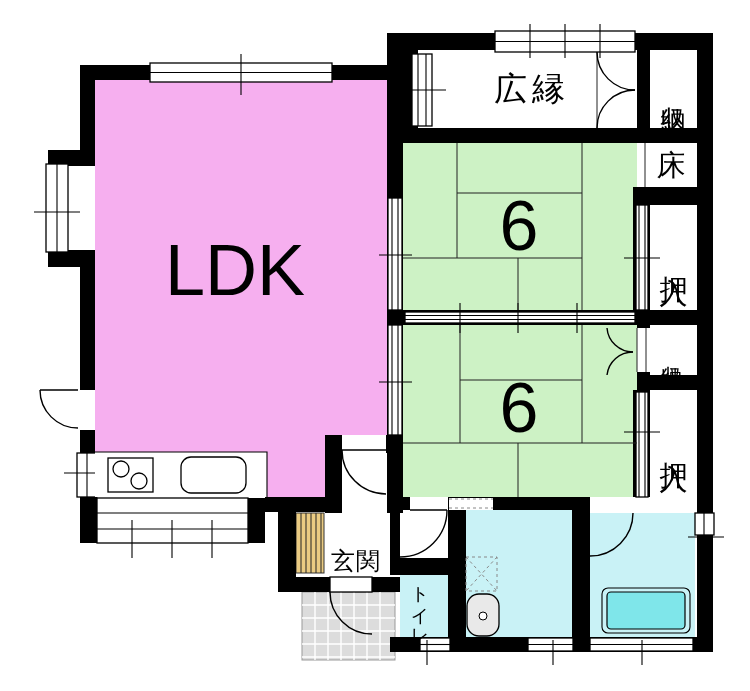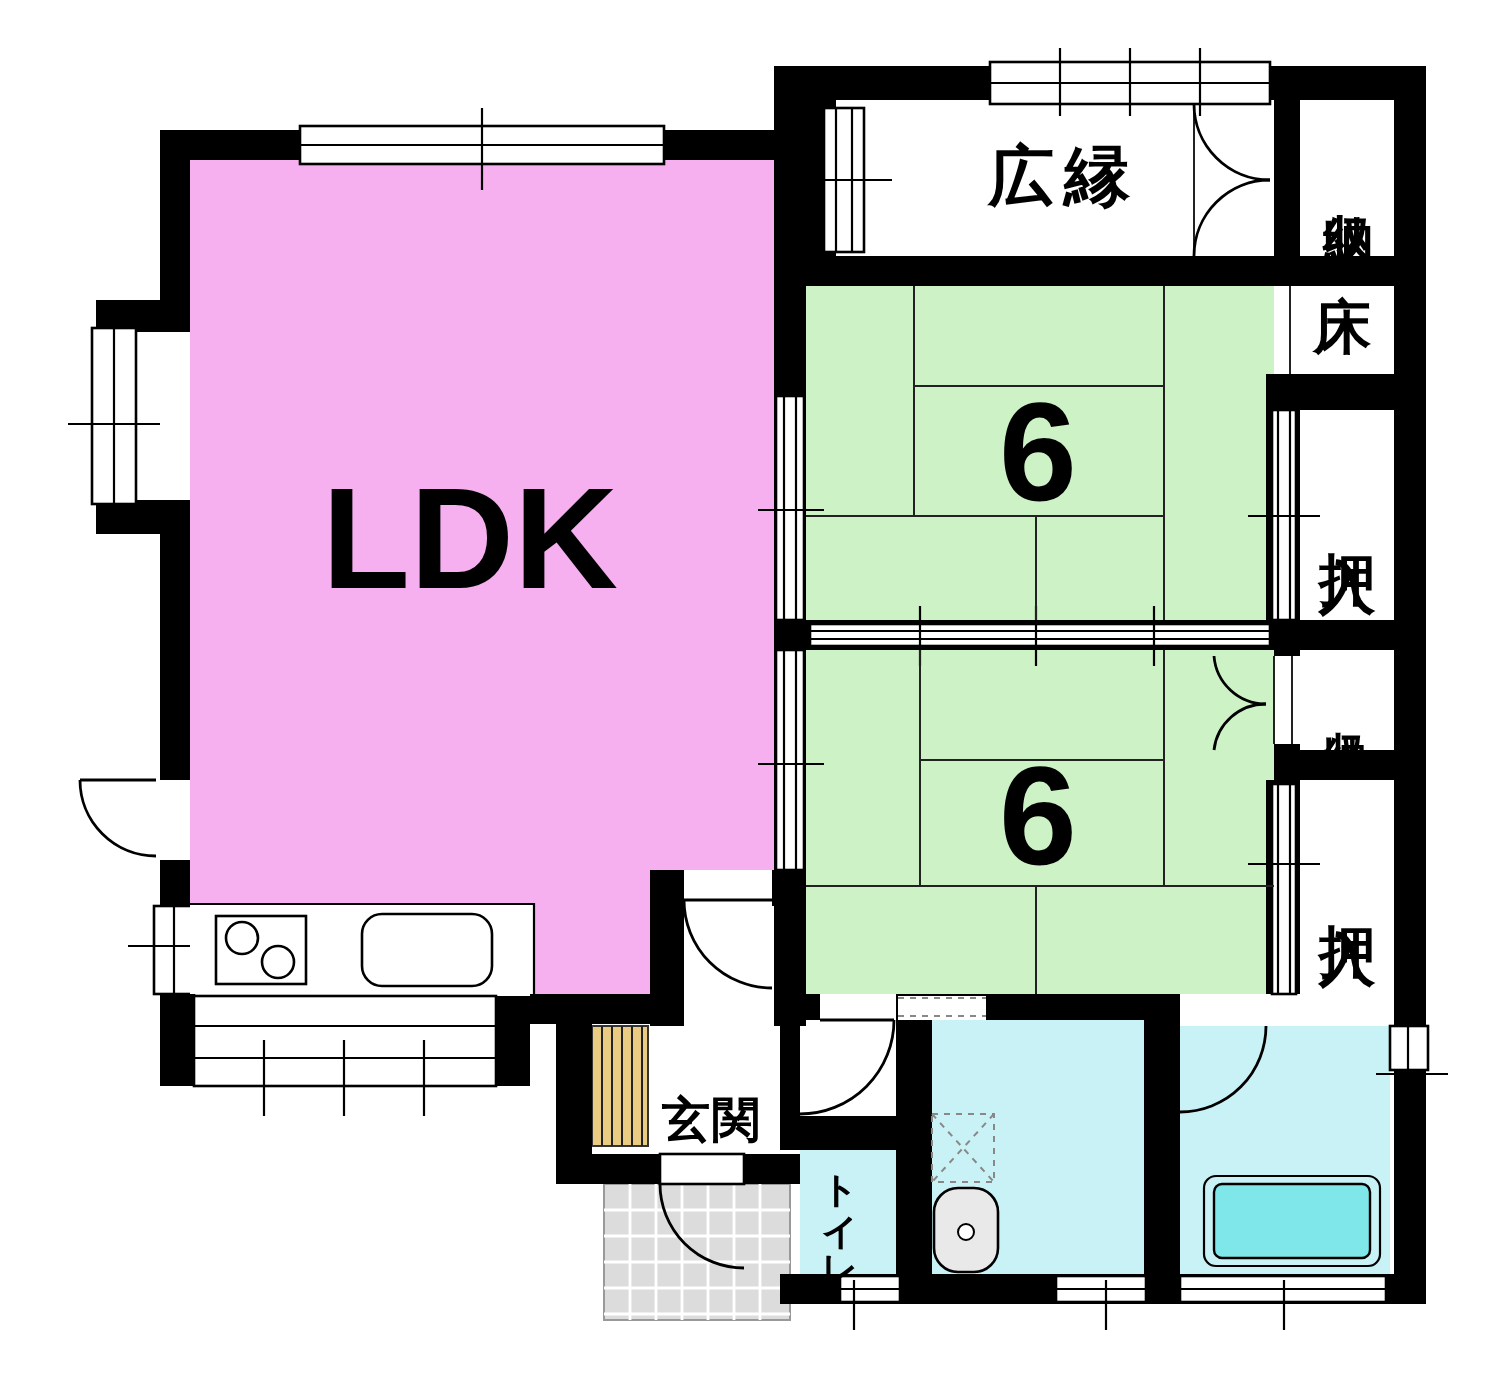--- a/index.html
+++ b/index.html
@@ -12,21 +12,21 @@
   .fill-tub{fill:var(--tub_fill);}
   .fill-step{fill:var(--step_fill);}
   .fill-porch{fill:var(--porch_fill);}
   .wall{fill:var(--wall);}
   .sym{fill:#ffffff;stroke:#000;stroke-width:1.3px;}
   .ln{stroke:#000;stroke-width:1.1px;fill:none;}
   .thin{stroke:#222;stroke-width:1px;fill:none;}
   .arc{stroke:#000;stroke-width:1.4px;fill:none;}
   .dash{stroke:#888;stroke-width:1px;fill:none;stroke-dasharray:3 3;}
   .room-label{position:absolute;transform:translate(-50%,-50%);color:#000;
-              font-weight:bold;white-space:nowrap;line-height:1.0;}
+              font-weight:normal;white-space:nowrap;line-height:1.0;}
   .vert{writing-mode:vertical-rl;text-orientation:upright;letter-spacing:2px;}
 </style>
 </head>
 <body>
 
 <div id="stage">
 
 <svg id="plan-svg" width="750" height="691" viewBox="0 0 750 691">
 
   <g>

